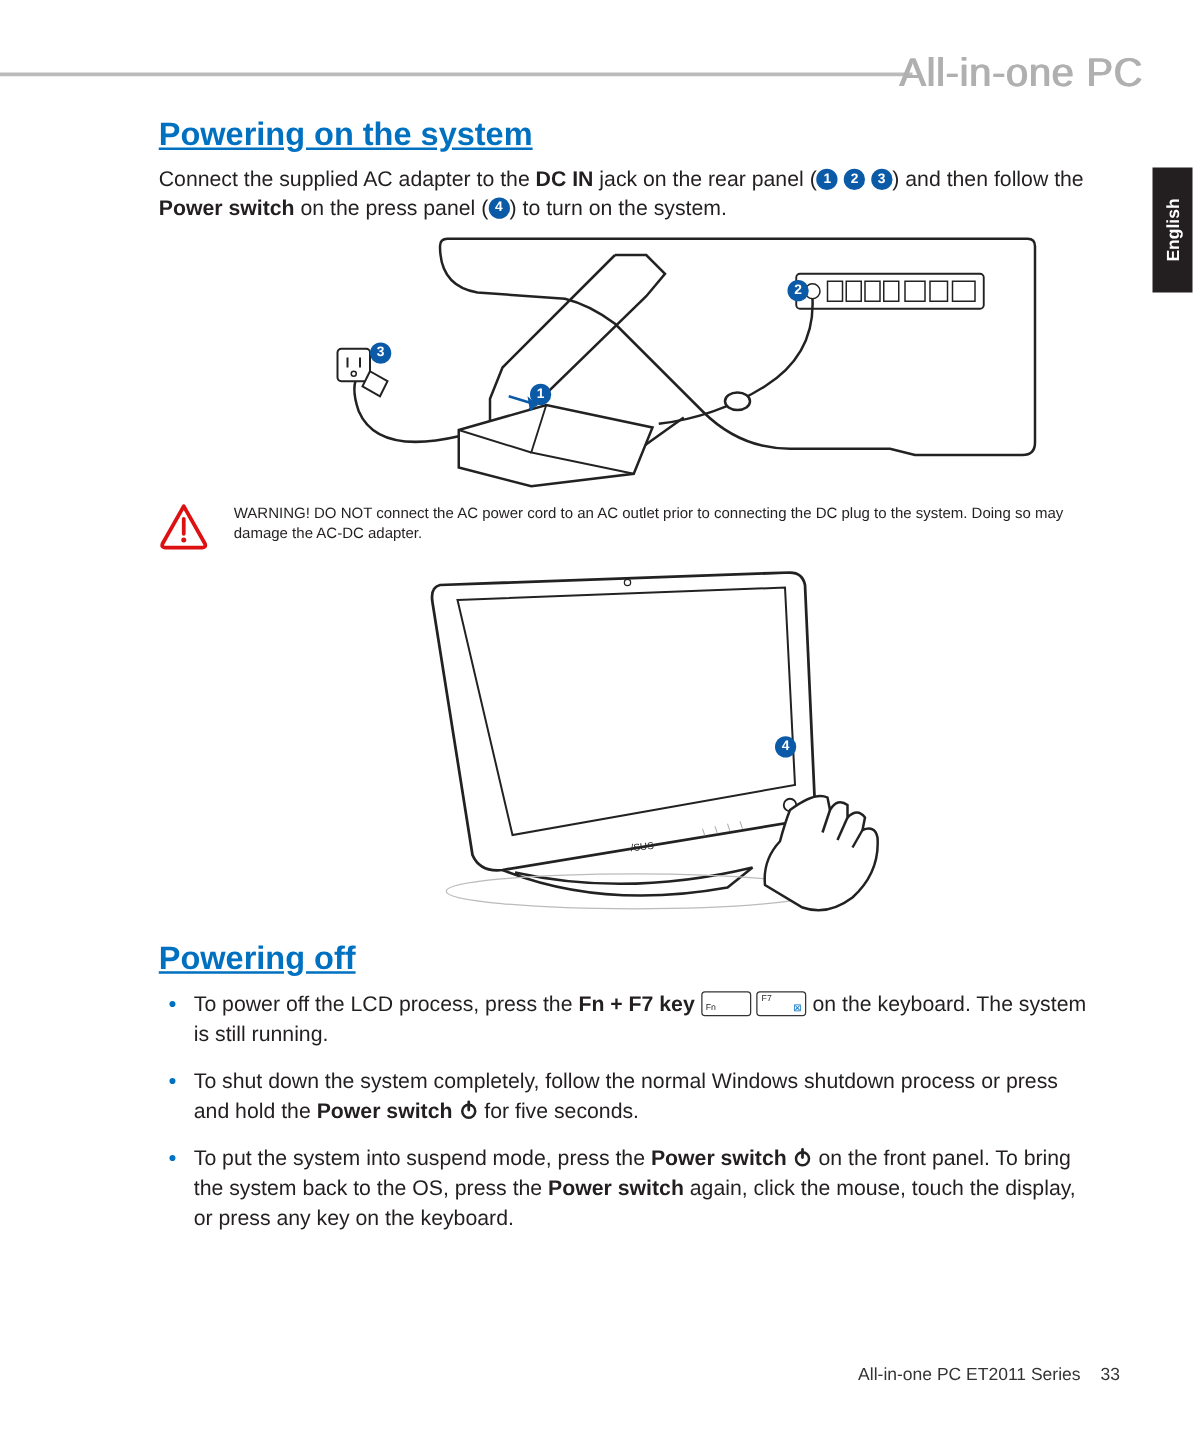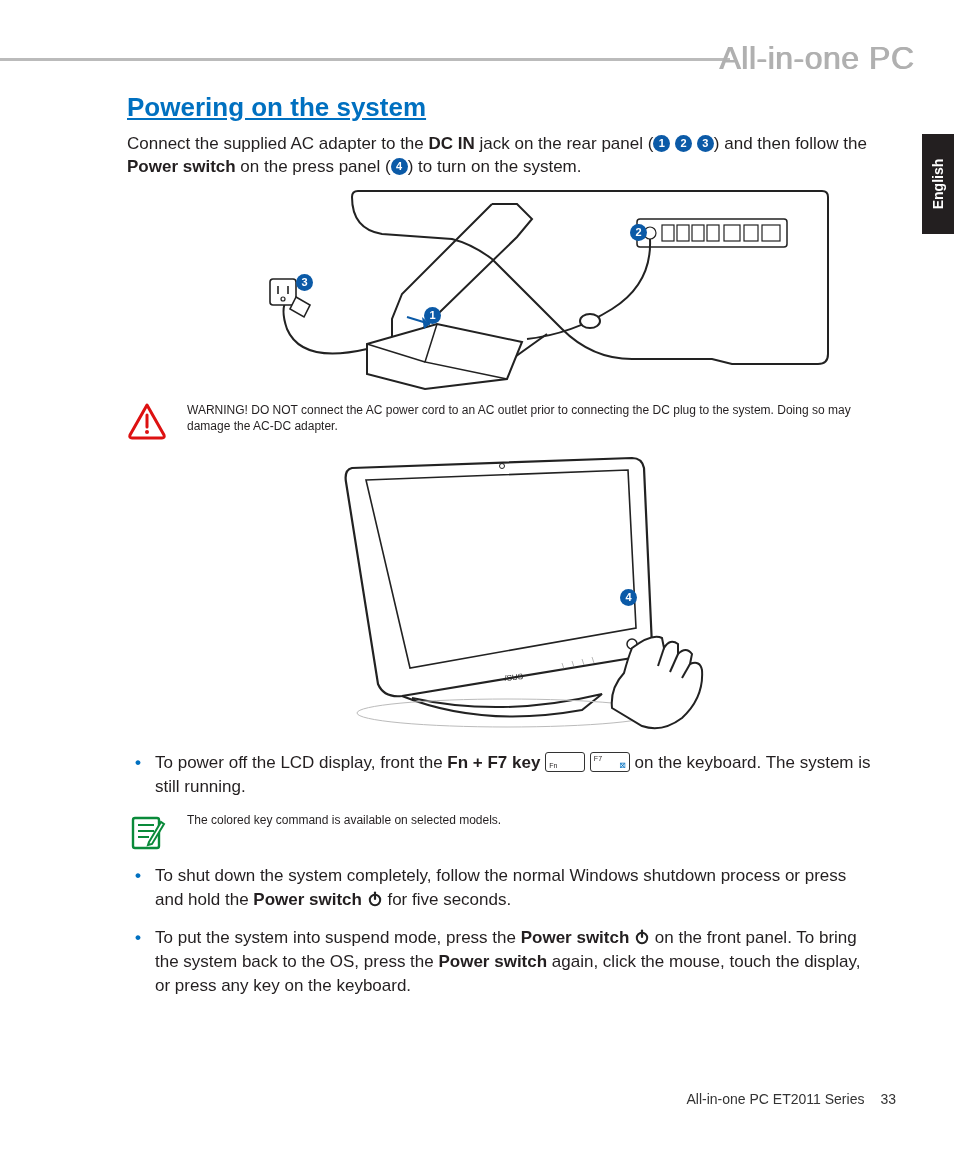--- a/index.html
+++ b/index.html
@@ -268,42 +268,31 @@
       <g stroke="#888" stroke-width="0.6">
         <line x1="260" y1="215" x2="262" y2="221"></line>
           <line x1="270" y1="213" x2="272" y2="219"></line>
         <line x1="280" y1="211" x2="282" y2="217"></line>
           <line x1="290" y1="209" x2="292" y2="215"></line>
       </g>
     </svg>
     <div class="badge-abs" style="left:318px; top:141px;">4</div>
   </div>
 
+  <h2>Powering off</h2>
 
   <ul class="bullets">
     <li>
-      <span>To power off the LCD display, front the </span><b>Fn + F7 key</b>
+      <span>To power off the LCD process, press the </span><b>Fn + F7 key</b>
       <span class="keycap fn"></span>
       <span class="keycap f7"></span>
       <span> on the keyboard. The system is still running.</span>
     </li>
   </ul>
 
-  <div class="callout" style="margin:2px 0 12px;">
-    <div class="callout-icon">
-      <svg width="40" height="40" viewBox="0 0 40 40">
-        <rect x="6" y="6" width="26" height="30" rx="2" fill="none" stroke="#0a8a3a" stroke-width="2.4"></rect>
-        <line x1="11" y1="13" x2="27" y2="13" stroke="#0a8a3a" stroke-width="2"></line>
-        <line x1="11" y1="19" x2="27" y2="19" stroke="#0a8a3a" stroke-width="2"></line>
-        <line x1="11" y1="25" x2="22" y2="25" stroke="#0a8a3a" stroke-width="2"></line>
-        <path d="M22 30 L34 10 L37 12 L25 32 L21 33 Z" fill="#fff" stroke="#0a8a3a" stroke-width="2"></path>
-      </svg>
-    </div>
-    <div class="callout-text">The colored key command is available on selected models.</div>
-  </div>
 
   <ul class="bullets">
     <li>
       <span>To shut down the system completely, follow the normal Windows shutdown process or press and hold the </span><b>Power switch</b>
       <span class="power-glyph">
         <svg width="16" height="16" viewBox="0 0 16 16">
             <circle cx="8" cy="9" r="5.2" fill="none" stroke="#222" stroke-width="2"></circle>
             <line x1="8" y1="1.5" x2="8" y2="8" stroke="#222" stroke-width="2.2" stroke-linecap="round"></line>
           </svg>
       </span>

